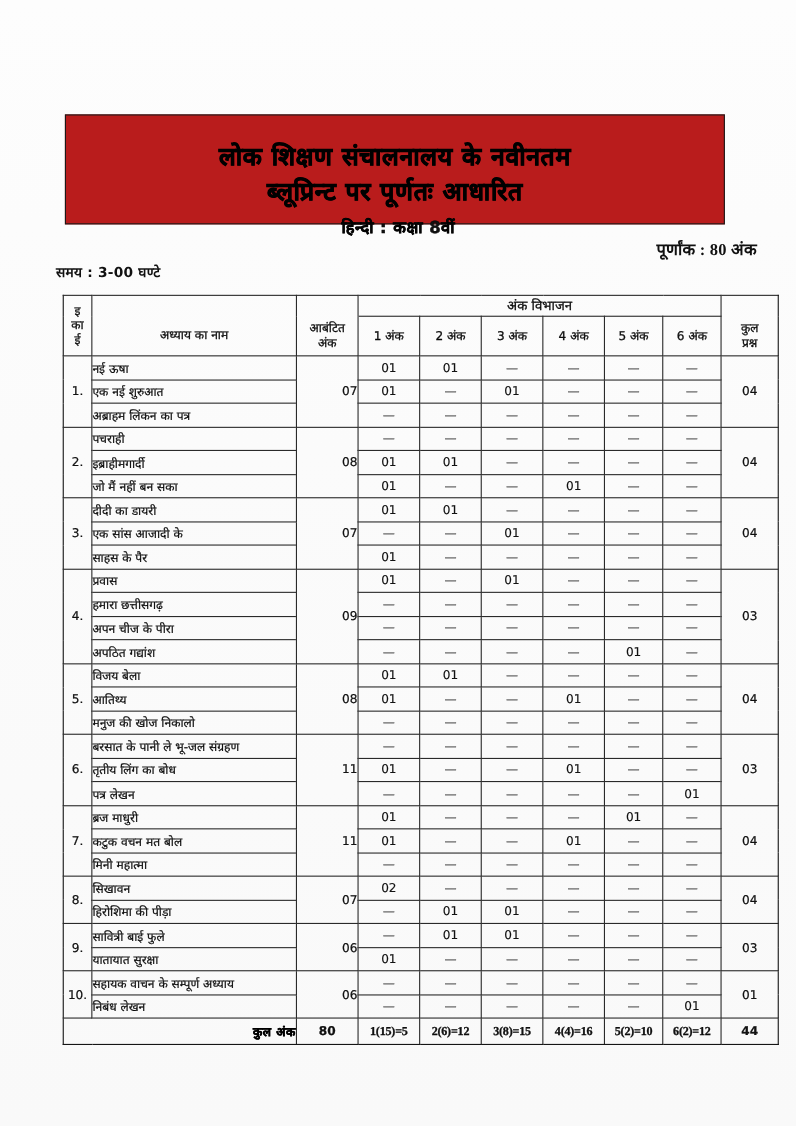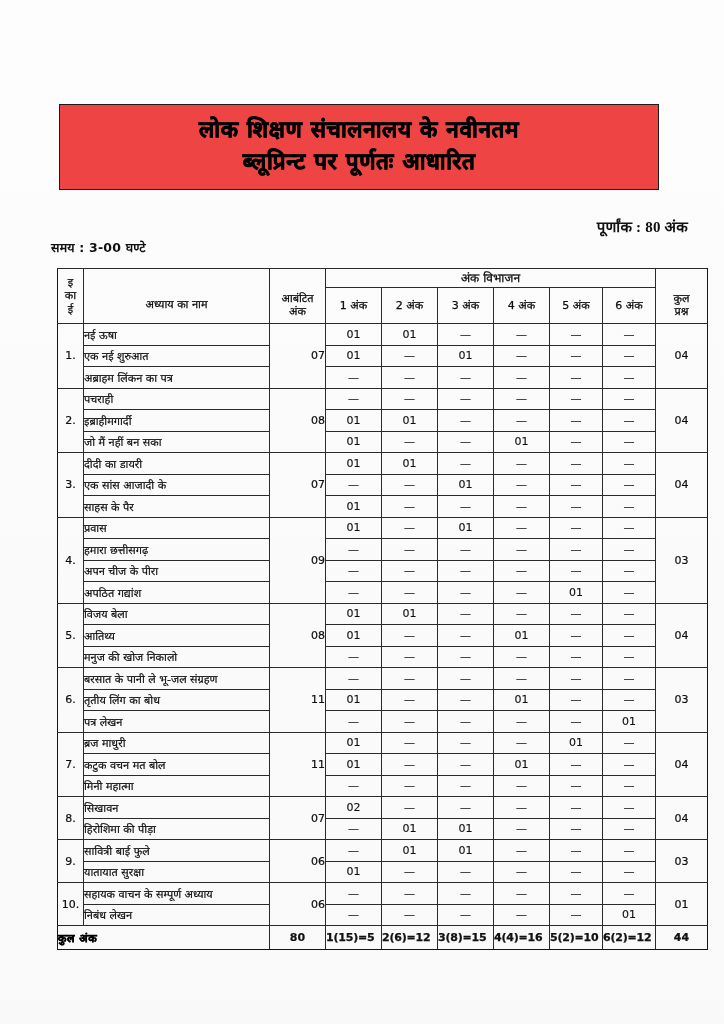--- a/index.html
+++ b/index.html
@@ -21,22 +21,22 @@
     position:absolute;
     left:0; top:0; width:724px; height:1024px;
   }
 
   
   .title-banner{
     position:absolute;
     left:59px; top:104px;
     width:600px;
     border:1.6px solid #1a1a1a;
-    background:#ef4444;
-    padding:9px 6px 11px 6px;
+    background:#b91c1c;
+    padding:23px 6px 11px 6px;
     box-sizing:border-box;
     text-align:center;
   }
   .title-line{
     font-family:"DejaVu Sans","Liberation Sans",sans-serif;
     font-weight:bold;
     font-size:22.5px;
     line-height:1.42;
     letter-spacing:0.6px;
     color:#000;
@@ -150,46 +150,48 @@
   }
 
   tr.body-row > td{ height:21.5px; }
   tr.total-row > td{
     height:24px;
     font-weight:bold;
     border-top:1.7px solid #151515;
     border-bottom:1.7px solid #151515;
   }
   .total-label{
-    text-align:left;
+    text-align:right;
     font-size:14px;
     font-weight:bold;
     letter-spacing:0.5px;
     -webkit-text-stroke:0.45px #000;
   }
   .total-split{
-    text-align:left;
+    text-align:center;
     font-size:11px;
     font-weight:bold;
     -webkit-text-stroke:0.25px #000;
     letter-spacing:-0.2px;
+    font-family:Liberation Serif, serif;
   }
   .group-sep{ border-top:1.5px solid #1b1b1b; }
 </style>
 </head>
 <body>
 
 <div class="page"></div>
 <div class="sheet">
 
   <div class="title-banner">
     <div class="title-line">लोक शिक्षण संचालनालय के नवीनतम</div>
     <div class="title-line">ब्लूप्रिन्ट पर पूर्णतः आधारित</div>
   </div>
 
+  <div class="subject">हिन्दी : कक्षा 8वीं</div>
   <div class="meta-left">समय : 3-00 घण्टे</div>
   <div class="meta-right">पूर्णांक : 80 अंक</div>
 
   <div class="tbl-wrap">
     <table class="bp">
       <colgroup>
         <col style="width:26px">
         <col style="width:186px">
         <col style="width:56px">
         <col style="width:56px">

